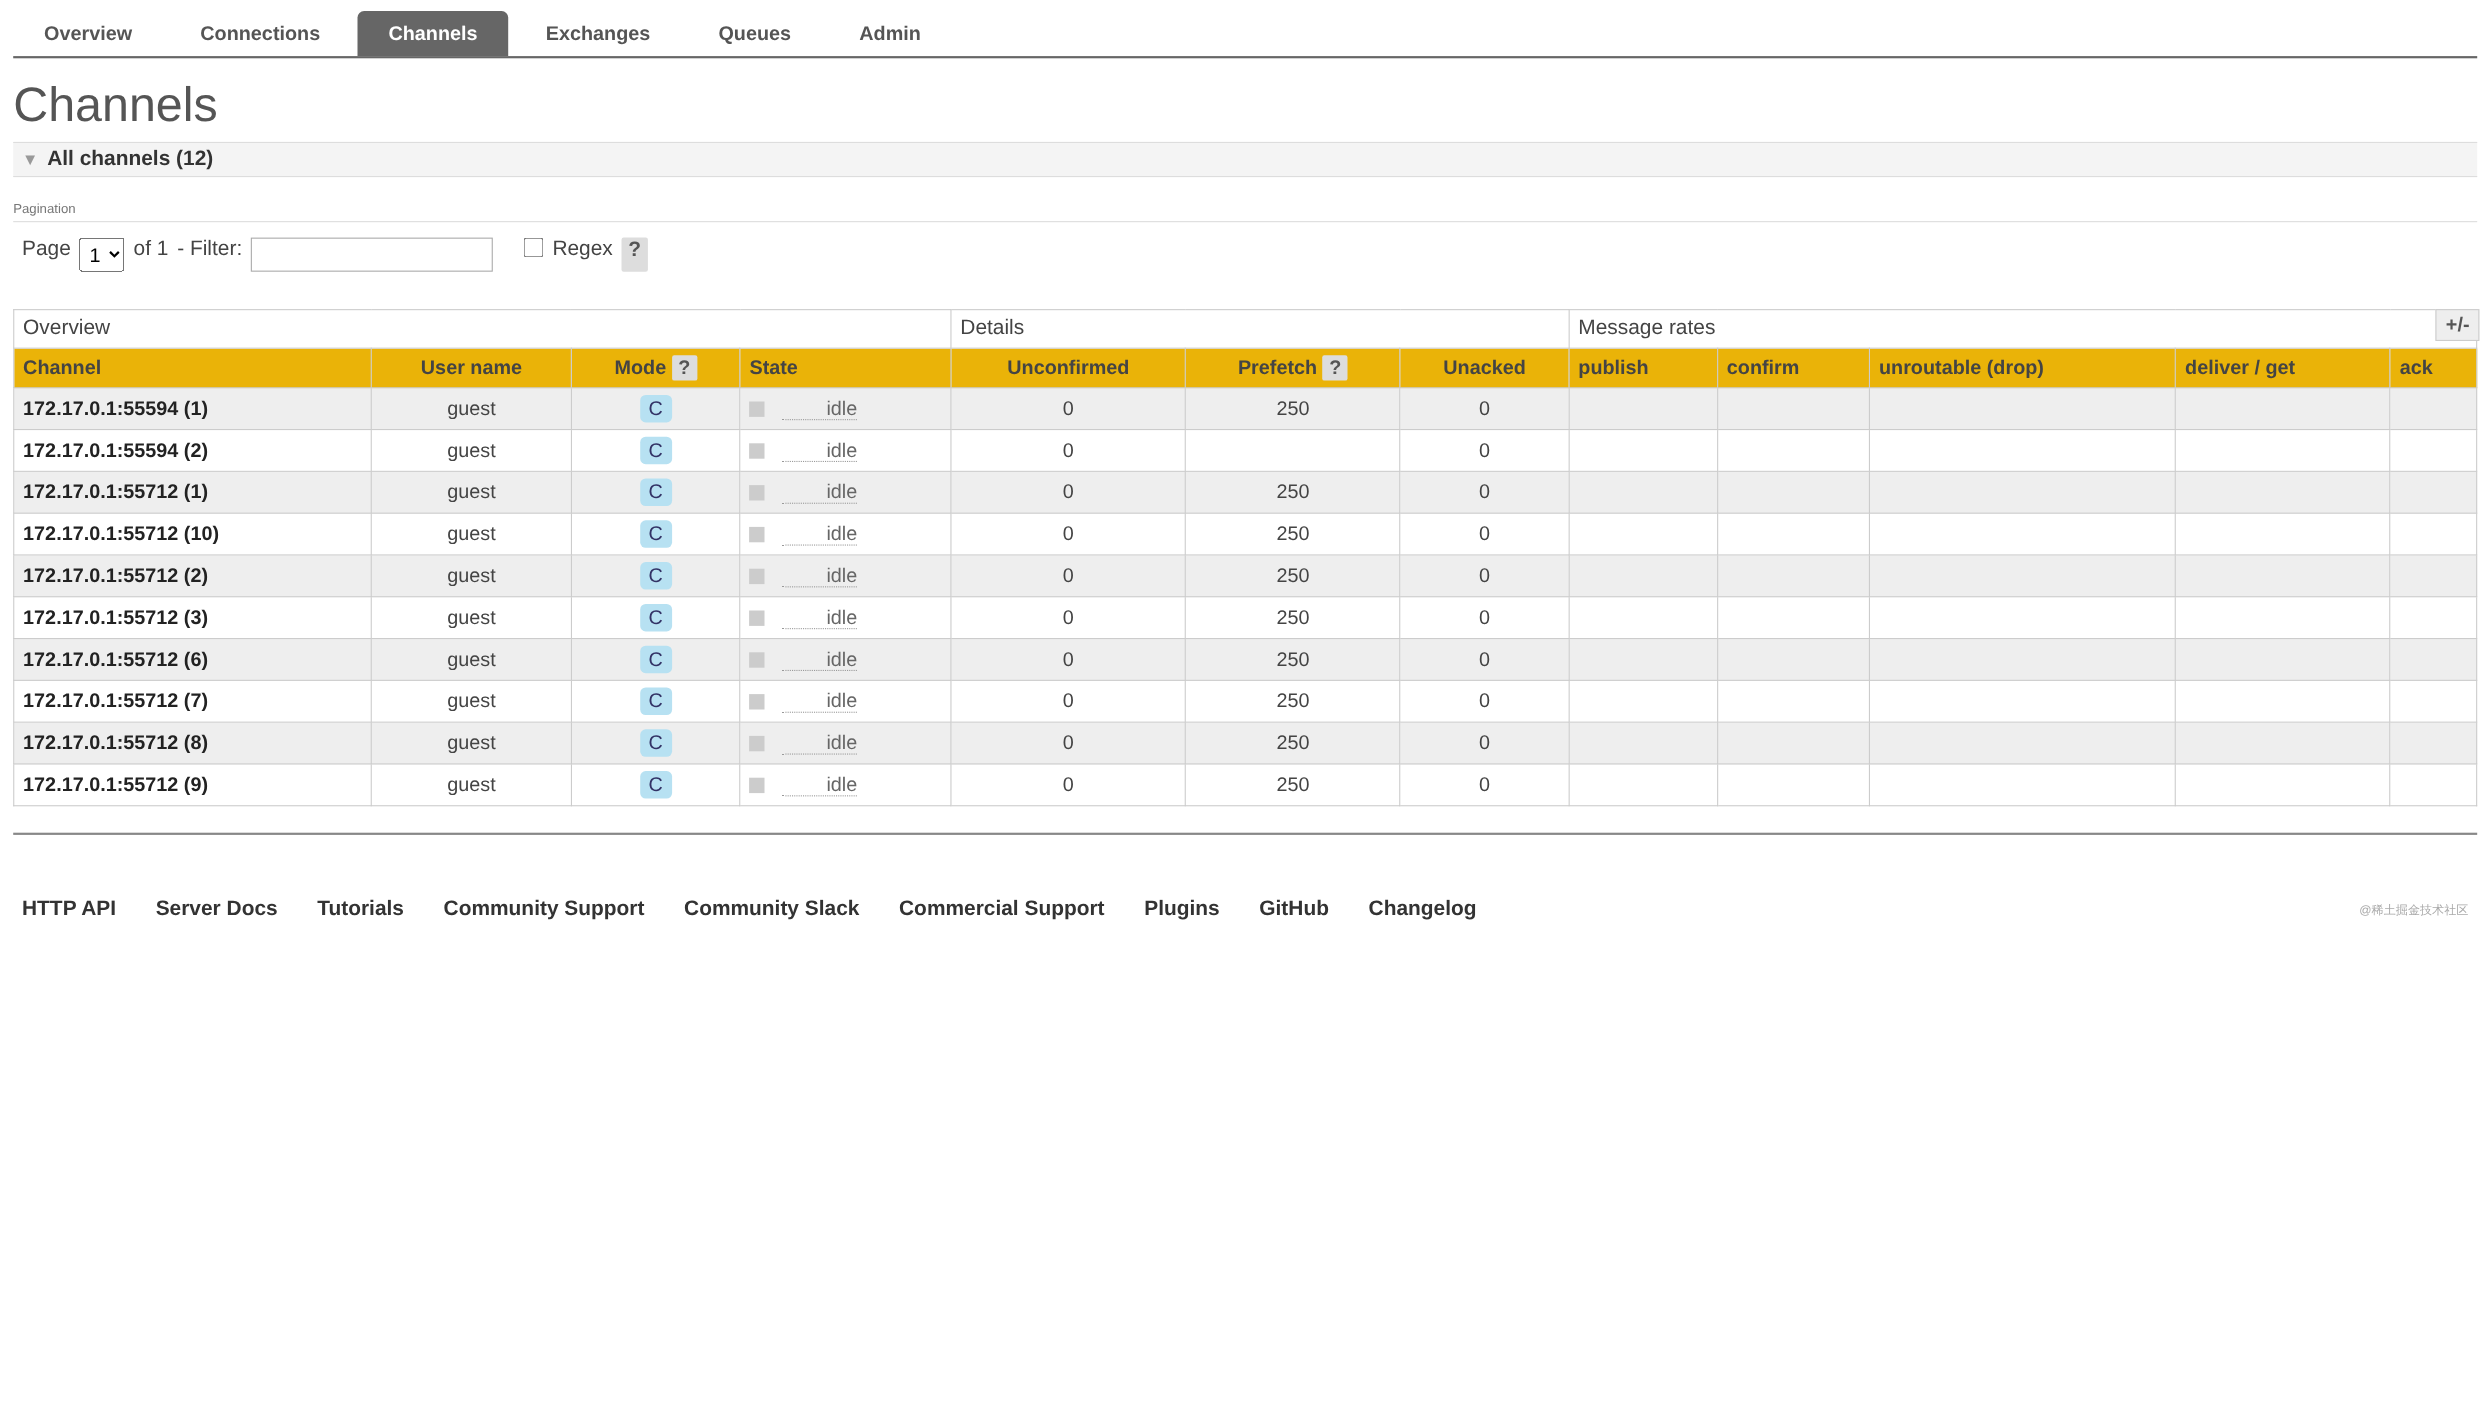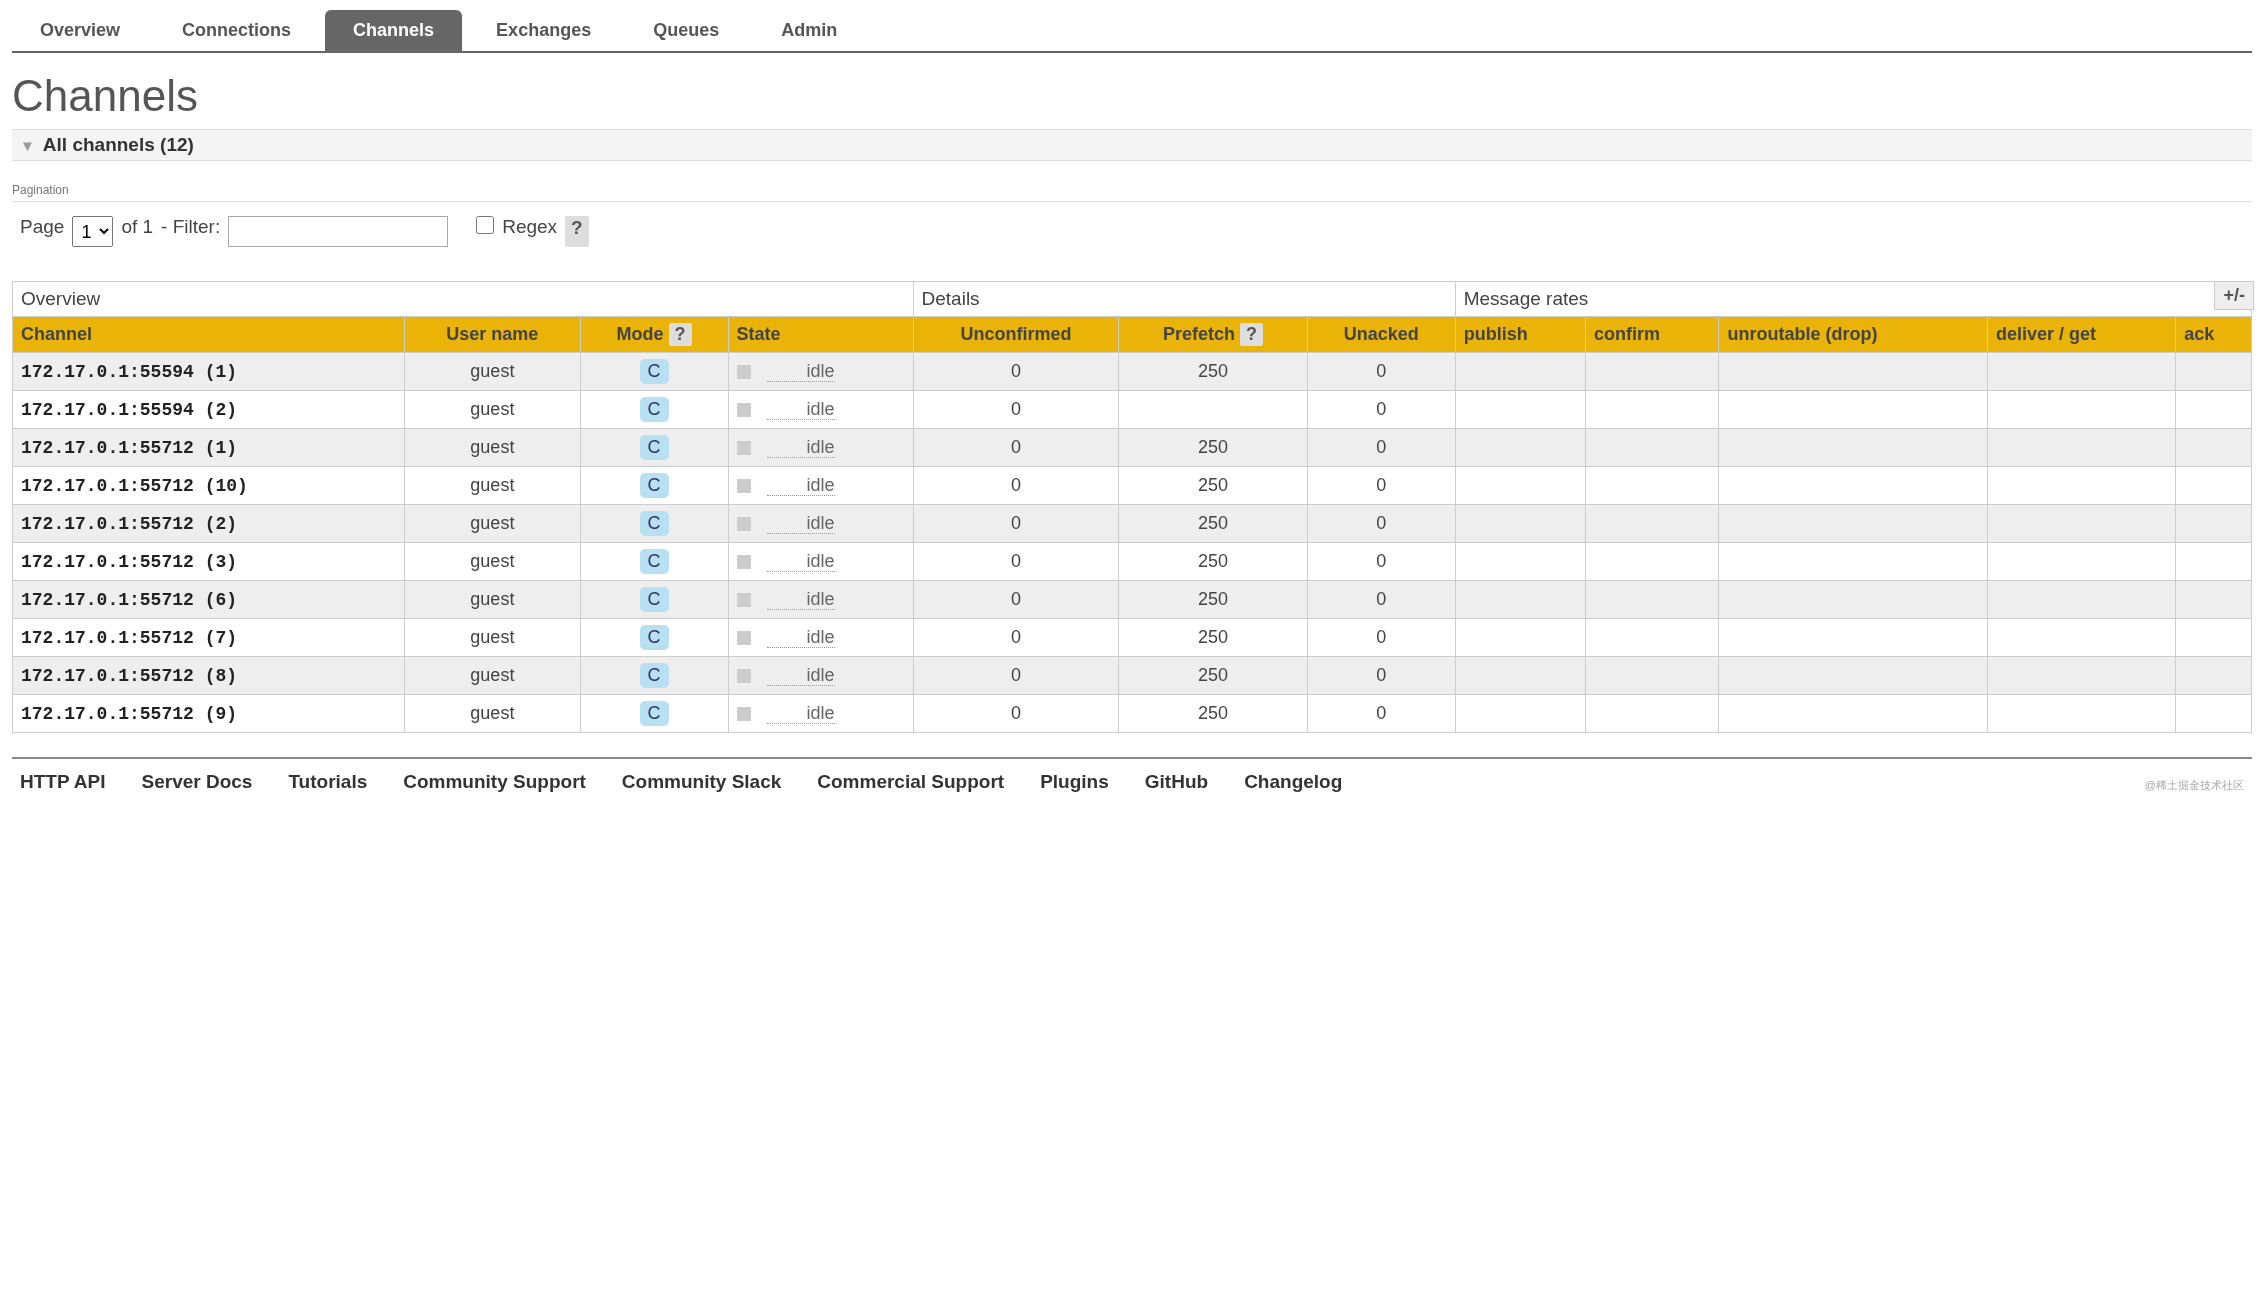--- a/index.html
+++ b/index.html
@@ -27,30 +27,30 @@
 
 
 .table-wrap { position: relative; }
 table.channels { width: 100%; border-collapse: collapse; font-size: 18px; }
 table.channels th, table.channels td { border: 1px solid #ccc; padding: 6px 8px; text-align: left; vertical-align: middle; }
 table.channels th.group { background: #fff; font-weight: normal; color: #444; font-size: 19px; }
 table.channels th.colh { background: #eab308; font-weight: bold; }
 table.channels tbody tr:nth-child(odd) td { background: #eee; }
 table.channels tbody tr:nth-child(even) td { background: #fff; }
 table.channels td.center, table.channels th.center { text-align: center; }
-table.channels td.chan a { color: #222; font-weight: bold; text-decoration: none; font-family: Liberation Mono, monospace; }
+table.channels td.chan a { color: #222; font-weight: bold; text-decoration: none; }
 .mode-badge { display: inline-block; background: #b7e1f2; color: #336; padding: 2px 8px; border-radius: 5px; font-weight: normal; }
 .state-cell { white-space: nowrap; }
 .state-box { display: inline-block; width: 14px; height: 14px; background: #ccc; margin-right: 16px; vertical-align: middle; }
 .state-text { color: #666; border-bottom: 1px dotted #999; padding-left: 40px; }
 .plusminus { position: absolute; right: -2px; top: 0; border: 1px solid #ccc; background: #eee; padding: 3px 8px; font-weight: bold; color: #555; cursor: pointer; }
 
 
 hr.footer-rule { margin-top: 24px; border: none; border-top: 2px solid #888; }
-.footer { display: flex; align-items: flex-end; padding: 12px 8px 18px; gap: 36px; font-weight: bold; color: #333; font-size: 19px; }
+.footer { display: flex; align-items: center; padding: 12px 8px 18px; gap: 36px; font-weight: bold; color: #333; font-size: 19px; margin-top: 45px; }
 .footer a { color: #333; text-decoration: none; cursor: pointer; }
 .watermark { margin-left: auto; font-weight: normal; color: #aaa; font-size: 11px; }
 </style>
 </head>
 <body>
 
 <div class="tabs" id="tabs">
     <div class="tab">Overview</div>
     <div class="tab">Connections</div>
     <div class="tab active">Channels</div>

